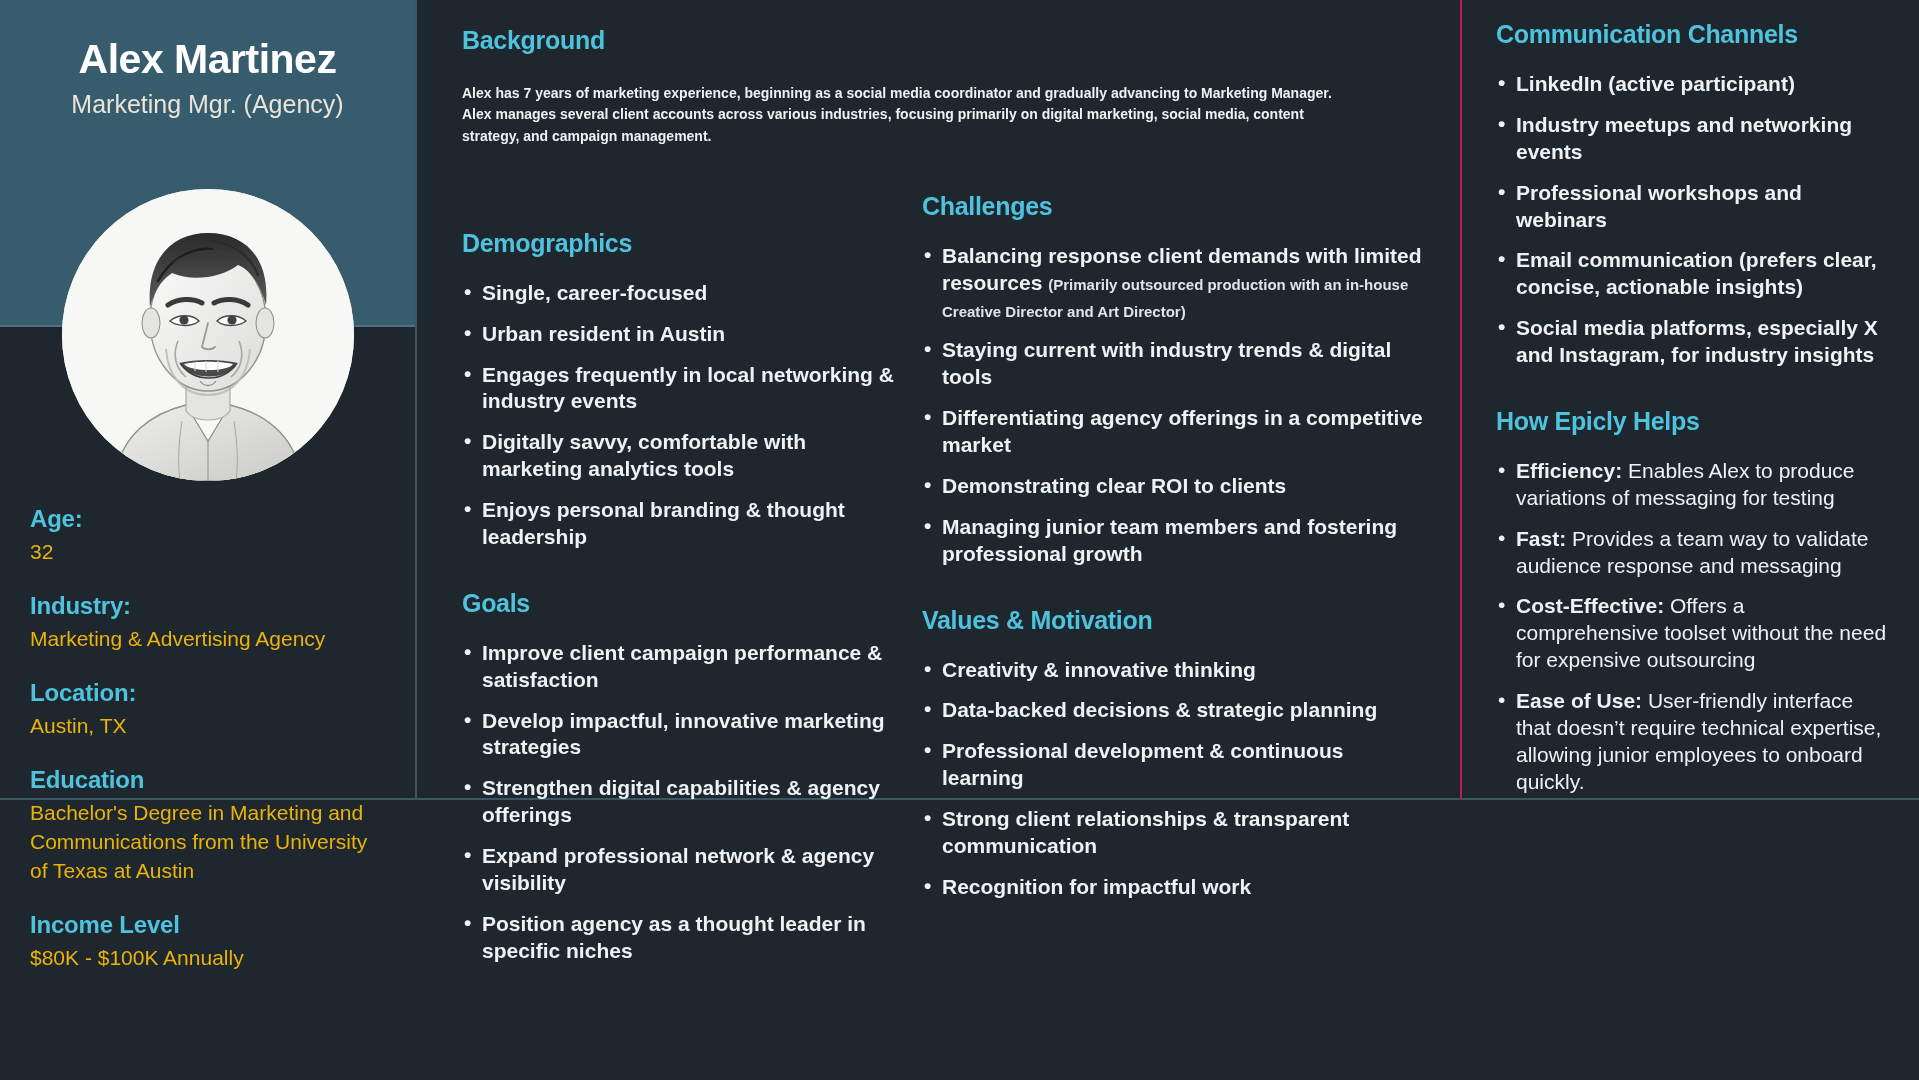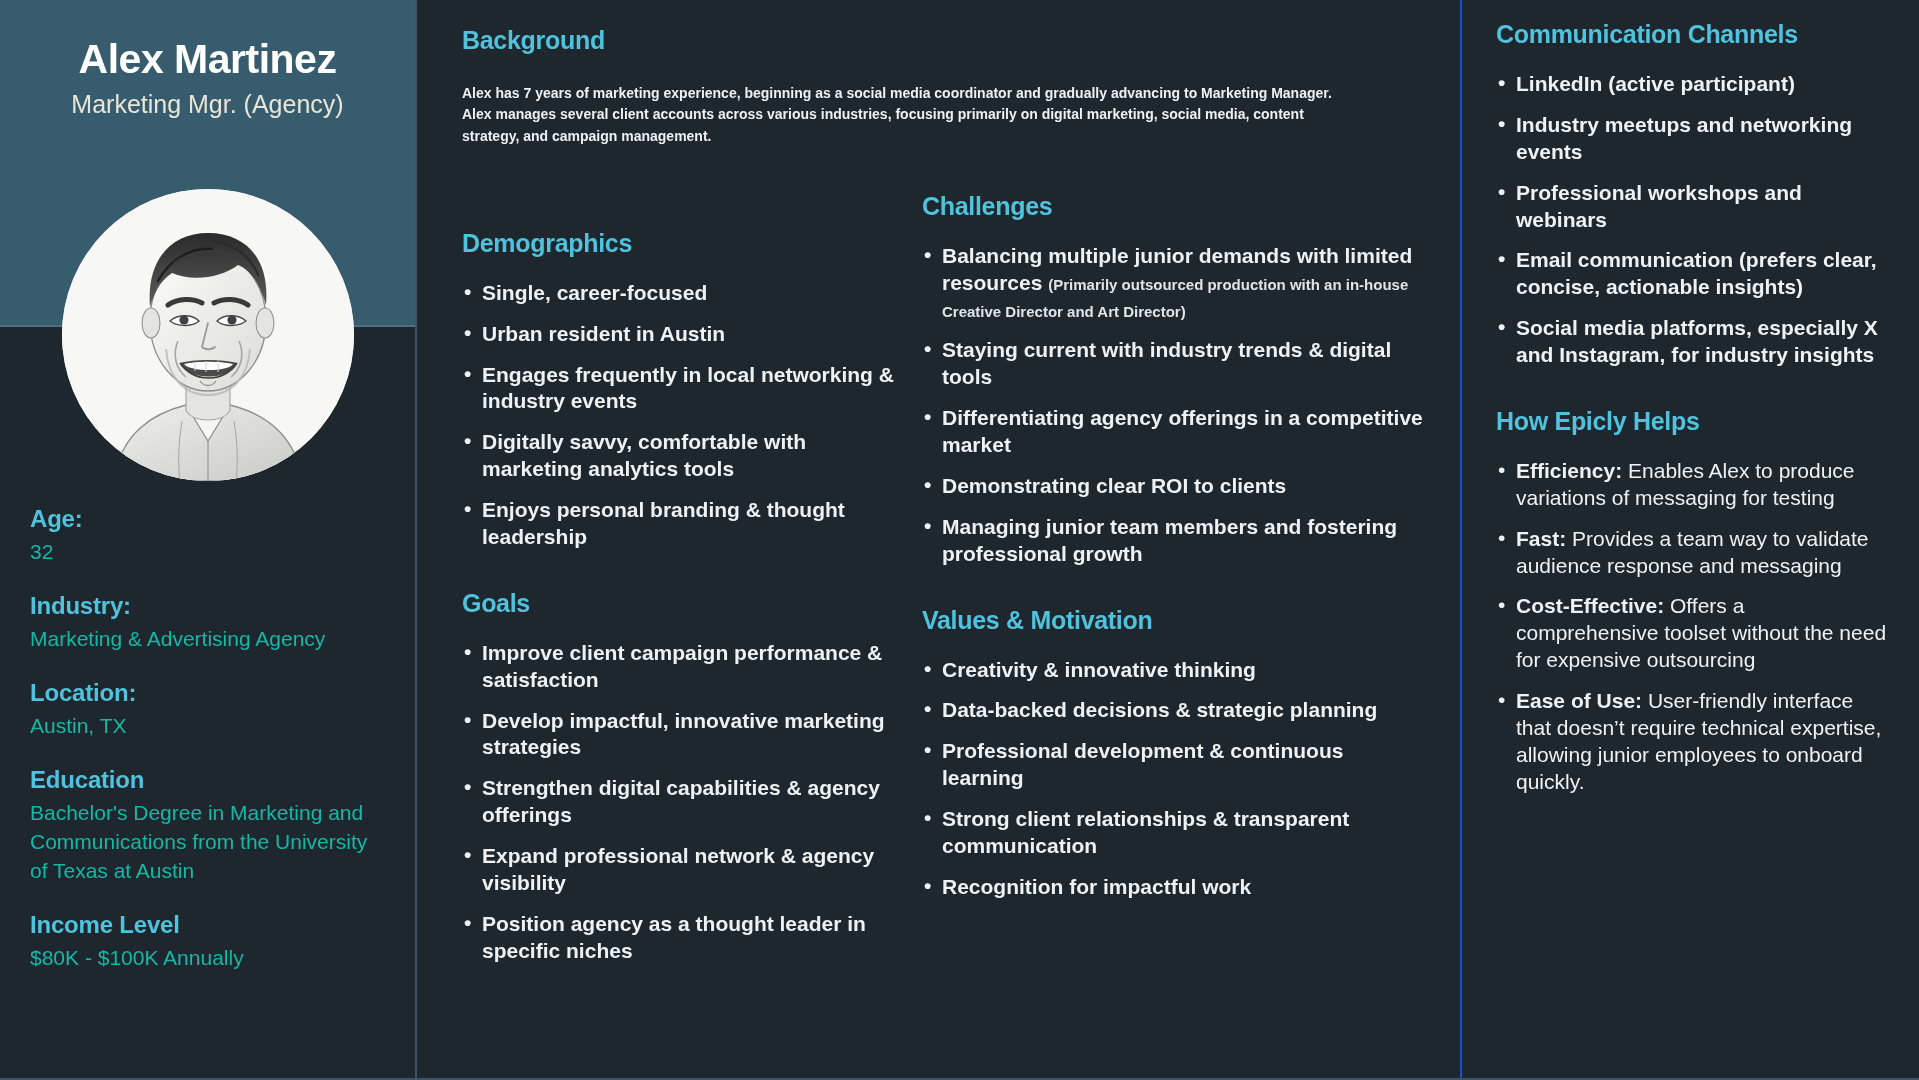--- a/index.html
+++ b/index.html
@@ -5,21 +5,21 @@
 <style>
   * { margin:0; padding:0; box-sizing:border-box; }
   html, body {
     width:1919px; height:1080px;
     background:#1e262e;
     font-family:"Liberation Sans", sans-serif;
     overflow:hidden;
   }
   .card {
     position:relative;
-    width:1919px; height:1080px;
+    width:1919px; height:800px;
     background:#1e262e;
     display:flex;
     border-bottom:2px solid #3d5560;
   }
 
   
   .sidebar {
     position:relative;
     width:417px;
     flex:0 0 417px;
@@ -62,31 +62,31 @@
   }
   .field { margin-bottom:25px; }
   .field-label {
     font-size:24px; font-weight:bold;
     color:#4fc3dd;
     margin-bottom:5px;
     letter-spacing:-0.2px;
   }
   .field-value {
     font-size:21px; font-weight:400;
-    color:#14b8a6;
+    color:#eab308;
     line-height:1.38;
   }
 
   
   .middle {
     position:relative;
     width:1045px;
     flex:0 0 1045px;
     padding:26px 30px 0 45px;
-    border-right:2px solid #1d4ed8;
+    border-right:2px solid #be185d;
   }
   .section-title {
     font-size:25px; font-weight:bold;
     color:#4fc3dd;
     letter-spacing:-0.3px;
   }
   .bg-title { margin-bottom:28px; }
   .bg-text {
     font-size:14px; font-weight:bold;
     color:#eef2f4;
@@ -252,21 +252,21 @@
           <li>Develop impactful, innovative marketing strategies</li>
           <li>Strengthen digital capabilities &amp; agency offerings</li>
           <li>Expand professional network &amp; agency visibility</li>
           <li>Position agency as a thought leader in specific niches</li>
         </ul>
       </div>
 
       <div class="col-right">
         <div class="section-title">Challenges</div>
         <ul class="bullets">
-          <li><span>Balancing multiple junior demands with limited resources</span> <span class="sub-note">(Primarily outsourced production with an in-house Creative Director and Art Director)</span></li>
+          <li><span>Balancing response client demands with limited resources</span> <span class="sub-note">(Primarily outsourced production with an in-house Creative Director and Art Director)</span></li>
           <li>Staying current with industry trends &amp; digital tools</li>
           <li>Differentiating agency offerings in a competitive market</li>
           <li>Demonstrating clear ROI to clients</li>
           <li>Managing junior team members and fostering professional growth</li>
         </ul>
 
         <div class="section-title block-gap">Values &amp; Motivation</div>
         <ul class="bullets">
           <li>Creativity &amp; innovative thinking</li>
           <li>Data-backed decisions &amp; strategic planning</li>

